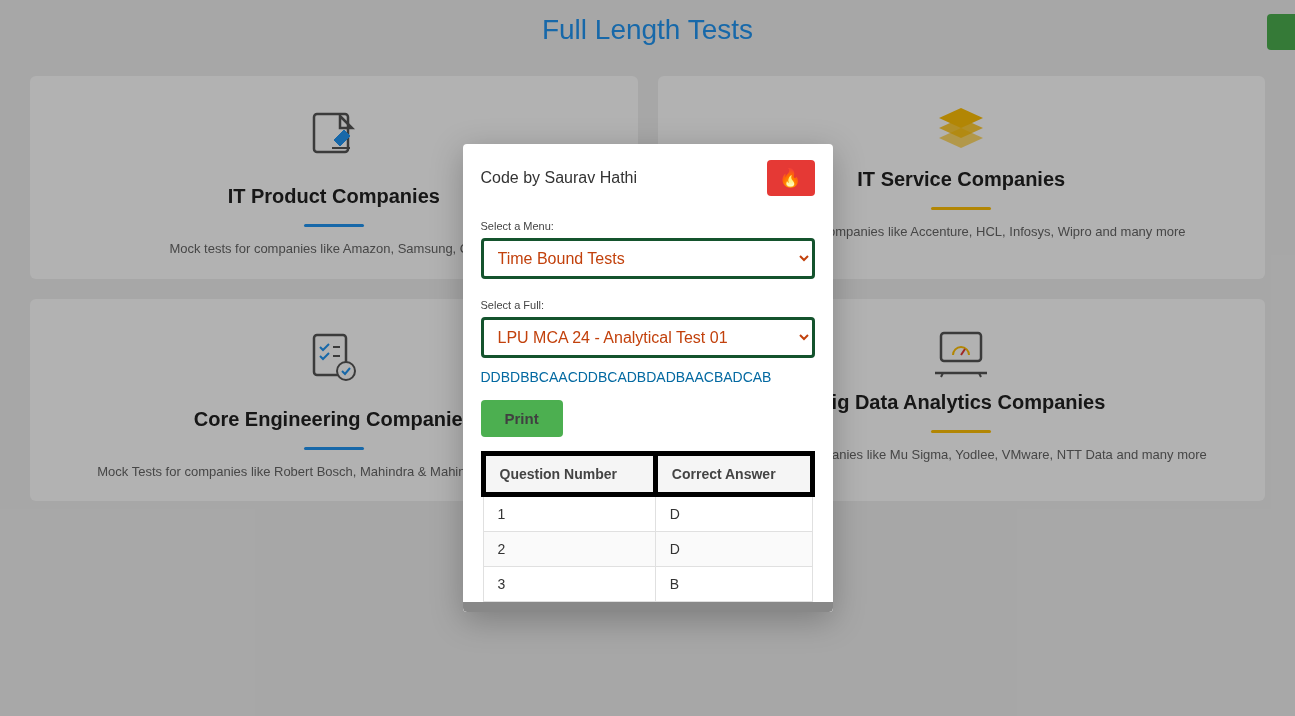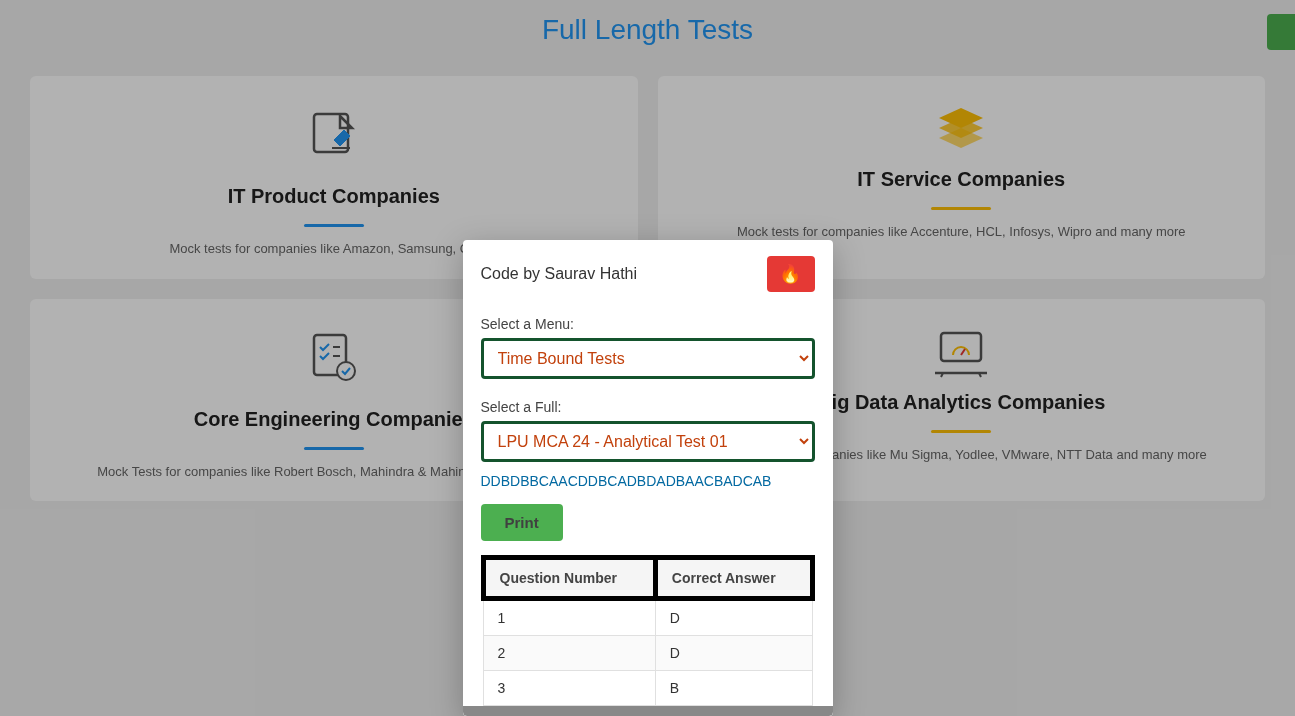--- a/index.html
+++ b/index.html
@@ -90,21 +90,21 @@
       justify-content: center;
       margin-bottom: 12px;
     }
 
     
     .modal-overlay {
       position: absolute;
       top: 0; left: 0; right: 0; bottom: 0;
       background: rgba(0,0,0,0.3);
       display: flex;
-      align-items: flex-end;
+      align-items: center;
       justify-content: center;
       padding-top: 40px;
       z-index: 100;
     }
 
     .modal {
       background: #fff;
       border-radius: 4px;
       width: 370px;
       max-height: 660px;
@@ -142,21 +142,21 @@
       font-size: 18px;
     }
 
     .modal-body {
       padding: 0 18px 0 18px;
       overflow-y: auto;
       flex: 1;
     }
 
     .form-label {
-      font-size: 14px;
+      font-size: 11px;
       color: #444;
       margin-bottom: 6px;
       display: block;
       margin-top: 12px;
     }
 
     .modal select {
       width: 100%;
       padding: 8px 10px;
       border: 3px solid #14532d;

